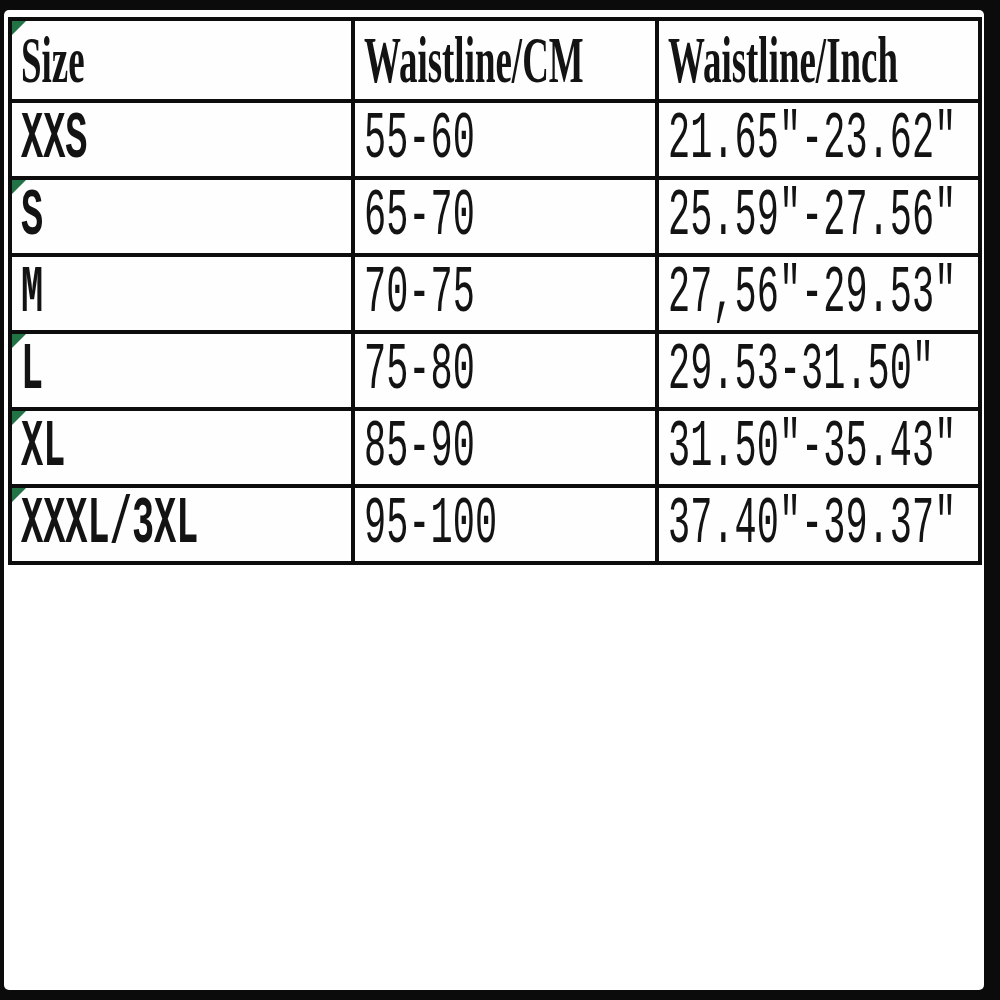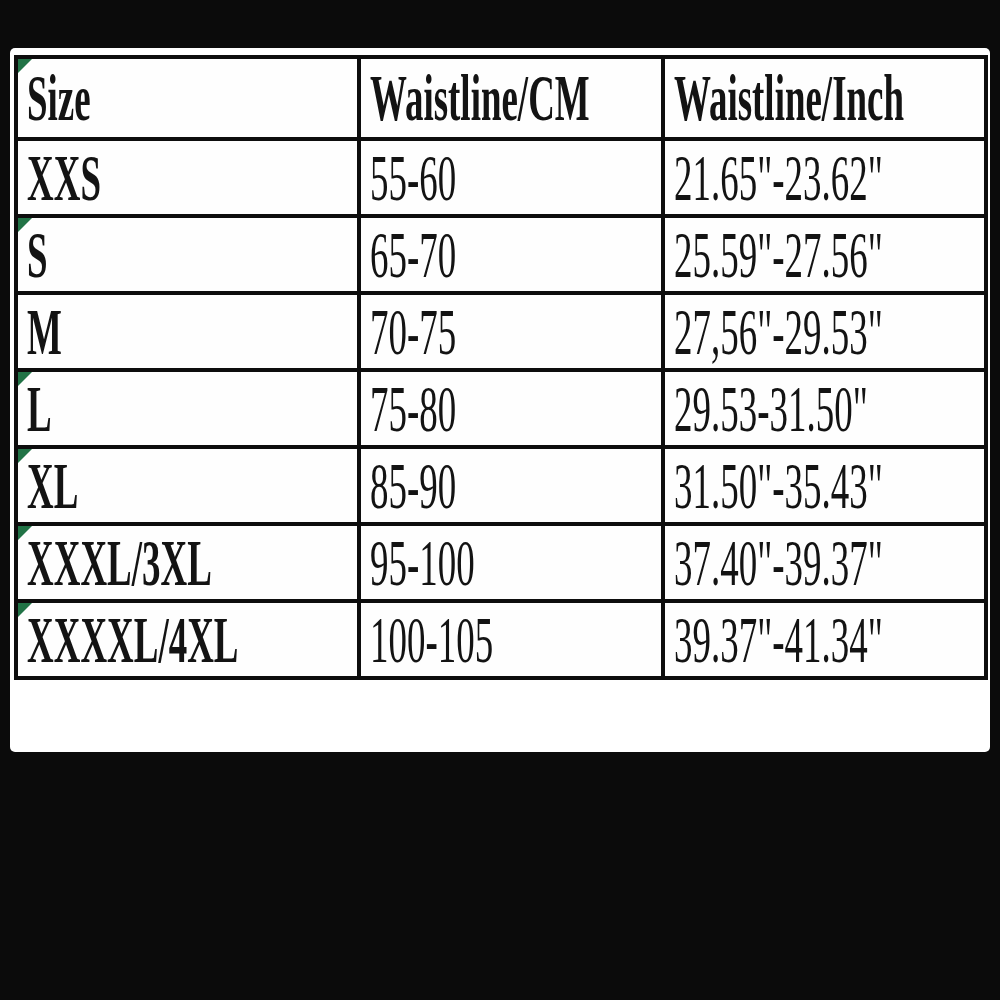--- a/index.html
+++ b/index.html
@@ -5,27 +5,26 @@
   html, body {
     margin: 0;
     padding: 0;
     width: 1000px;
     height: 1000px;
     background: #0b0b0b;
     overflow: hidden;
   }
   .panel {
     position: absolute;
-    left: 10px;
+    left: 4px;
     top: 10px;
     width: 980px;
-    height: 704px;
+    height: 980px;
     background: #ffffff;
     border-radius: 5px;
-    margin-top: 38px;
   }
   table.size-chart {
     position: absolute;
     left: 4px;
     top: 7px;
     width: 970px;
     border-collapse: collapse;
     table-layout: fixed;
     font-family: "Liberation Serif", "DejaVu Serif", serif;
     color: #131313;
@@ -34,21 +33,21 @@
   table.size-chart td {
     border: 4px solid #0d0d0d;
     padding: 0 0 0 9px;
     vertical-align: middle;
     text-align: left;
     overflow: hidden;
     position: relative;
     background: #fefefe;
   }
   thead th { height: 78px; }
-  tbody td { height: 73px; }
+  tbody td { height: 73px; font-family: Liberation Mono, monospace; }
   .txt {
     display: inline-block;
     transform: scaleX(0.56);
     transform-origin: 0 50%;
     white-space: nowrap;
     font-size: 66px;
     line-height: 1;
     font-weight: normal;
   }
   thead th .txt,
@@ -113,20 +112,15 @@
         <tr>
           <td class="col-size"><span class="marker"></span><span class="txt">XL</span></td>
           <td class="col-cm"><span class="txt">85-90</span></td>
           <td class="col-inch"><span class="txt">31.50"-35.43"</span></td>
         </tr>
         <tr>
           <td class="col-size"><span class="marker"></span><span class="txt">XXXL/3XL</span></td>
           <td class="col-cm"><span class="txt">95-100</span></td>
           <td class="col-inch"><span class="txt">37.40"-39.37"</span></td>
         </tr>
-        <tr>
-          <td class="col-size"><span class="marker"></span><span class="txt">XXXXL/4XL</span></td>
-          <td class="col-cm"><span class="txt">100-105</span></td>
-          <td class="col-inch"><span class="txt">39.37"-41.34"</span></td>
-        </tr>
       </tbody>
   </table>
 </div>
 
 </body></html>

